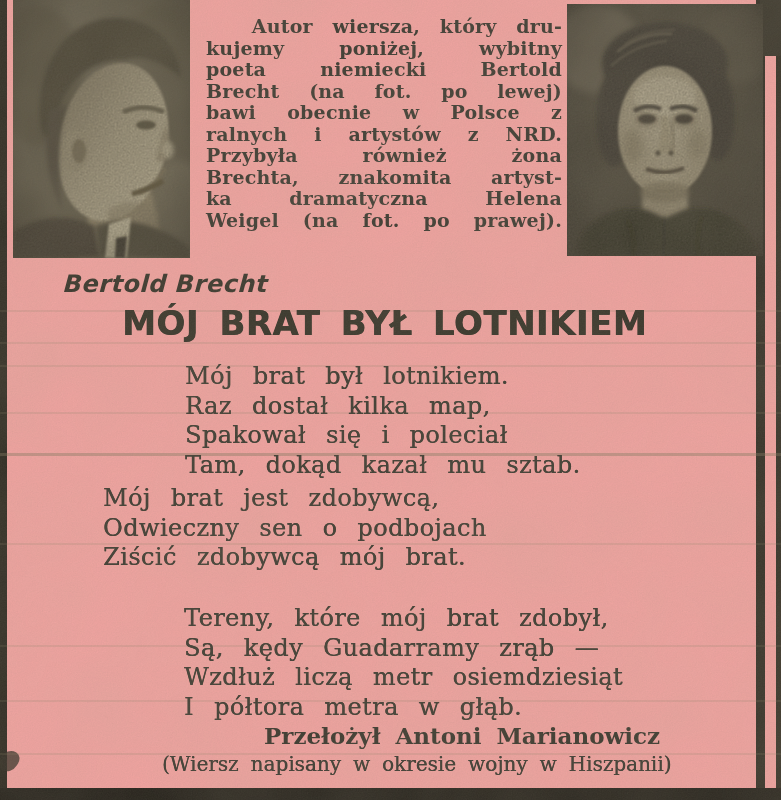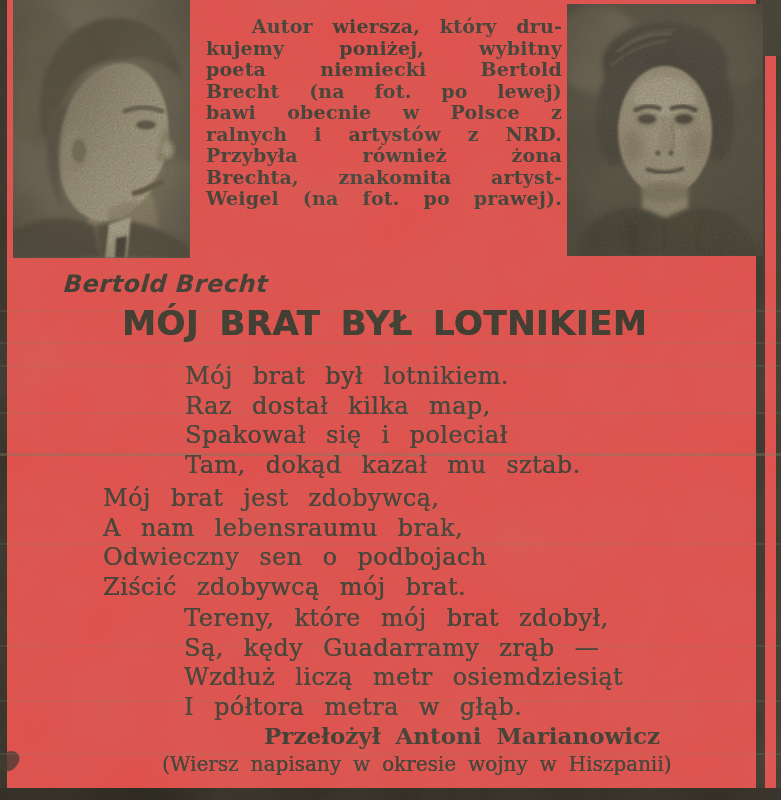--- a/index.html
+++ b/index.html
@@ -1,16 +1,16 @@
 <!DOCTYPE html>
 <html><head>
 <meta charset="utf-8">
 <style>
   html,body{margin:0;padding:0;background:#6f6a5c;}
-  .page{position:relative;width:781px;height:800px;background:#ef4444;overflow:hidden;
+  .page{position:relative;width:781px;height:800px;background:#fca5a5;overflow:hidden;
         font-family:"DejaVu Serif",serif;}
 
   
   .bar{position:absolute;}
   .left-bar{left:0;top:0;width:7px;height:800px;background:#221f18;}
   .right-rule{left:756px;top:0;width:9px;height:789px;background:#2a261e;}
   .right-edge{left:776px;top:0;width:5px;height:800px;background:#2d2920;}
   .tr-patch{left:760px;top:0;width:21px;height:56px;background:#332f26;}
   .bottom-bar{left:0;top:788px;width:781px;height:12px;background:#1b1813;}
   .ink-blot{left:0;top:750px;width:18px;height:22px;background:#2a261d;opacity:.75;
@@ -237,40 +237,44 @@
         <span>Przybyła</span>
         <span>również</span>
         <span>żona</span>
       </div>
     <div class="intro-line just">
         <span>Brechta,</span>
         <span>znakomita</span>
         <span>artyst-</span>
       </div>
     <div class="intro-line just">
+        <span>ka</span>
+        <span>dramatyczna</span>
+        <span>Helena</span>
+      </div>
+    <div class="intro-line just">
         <span>Weigel</span>
         <span>(na</span>
         <span>fot.</span>
         <span>po</span>
         <span>prawej).</span>
       </div>
   </div>
 
   <div class="kicker">Bertold Brecht</div>
   <div class="title">MÓJ BRAT BYŁ LOTNIKIEM</div>
 
   <div class="stanza s1">
     <div class="poem-line">Mój brat był lotnikiem.</div>
     <div class="poem-line">Raz dostał kilka map,</div>
     <div class="poem-line">Spakował się i poleciał</div>
     <div class="poem-line">Tam, dokąd kazał mu sztab.</div>
   </div>
   <div class="stanza s2">
     <div class="poem-line">Mój brat jest zdobywcą,</div>
-    <div class="poem-line">A nam lebensraumu brak,</div>
     <div class="poem-line">Odwieczny sen o podbojach</div>
     <div class="poem-line">Ziścić zdobywcą mój brat.</div>
   </div>
   <div class="stanza s3">
     <div class="poem-line">Tereny, które mój brat zdobył,</div>
     <div class="poem-line">Są, kędy Guadarramy zrąb —</div>
     <div class="poem-line">Wzdłuż liczą metr osiemdziesiąt</div>
     <div class="poem-line">I półtora metra w głąb.</div>
   </div>
 

